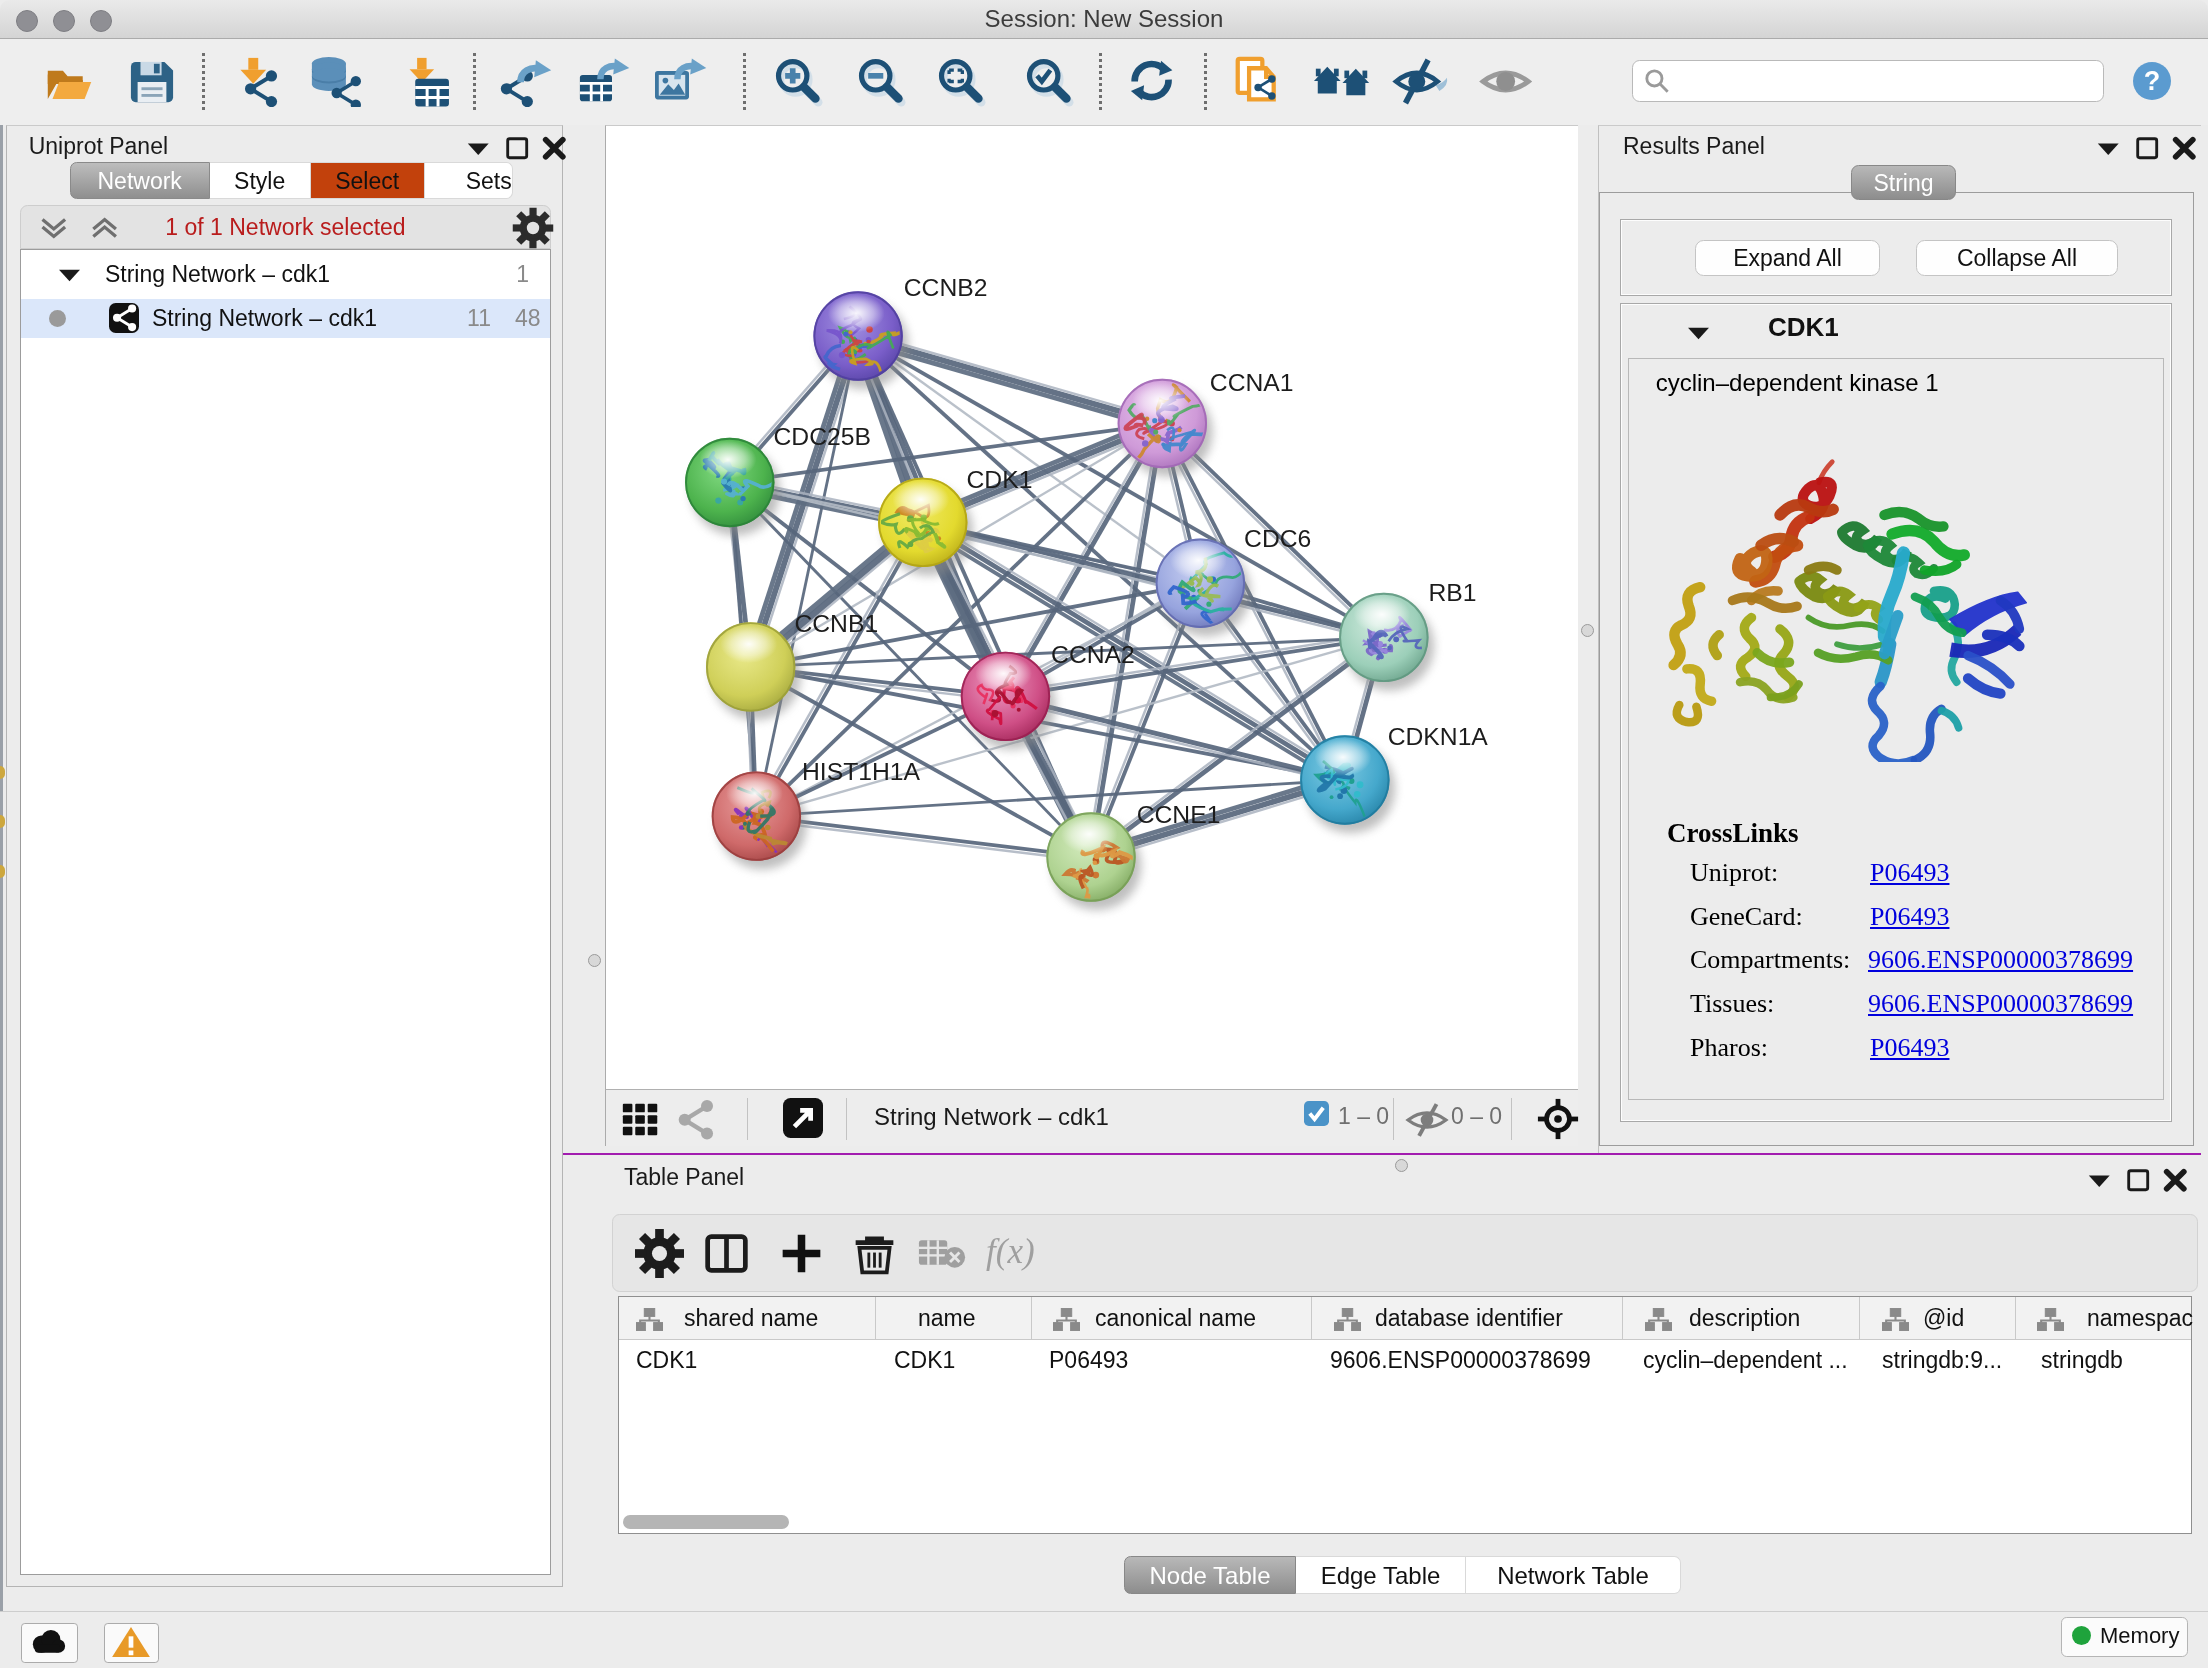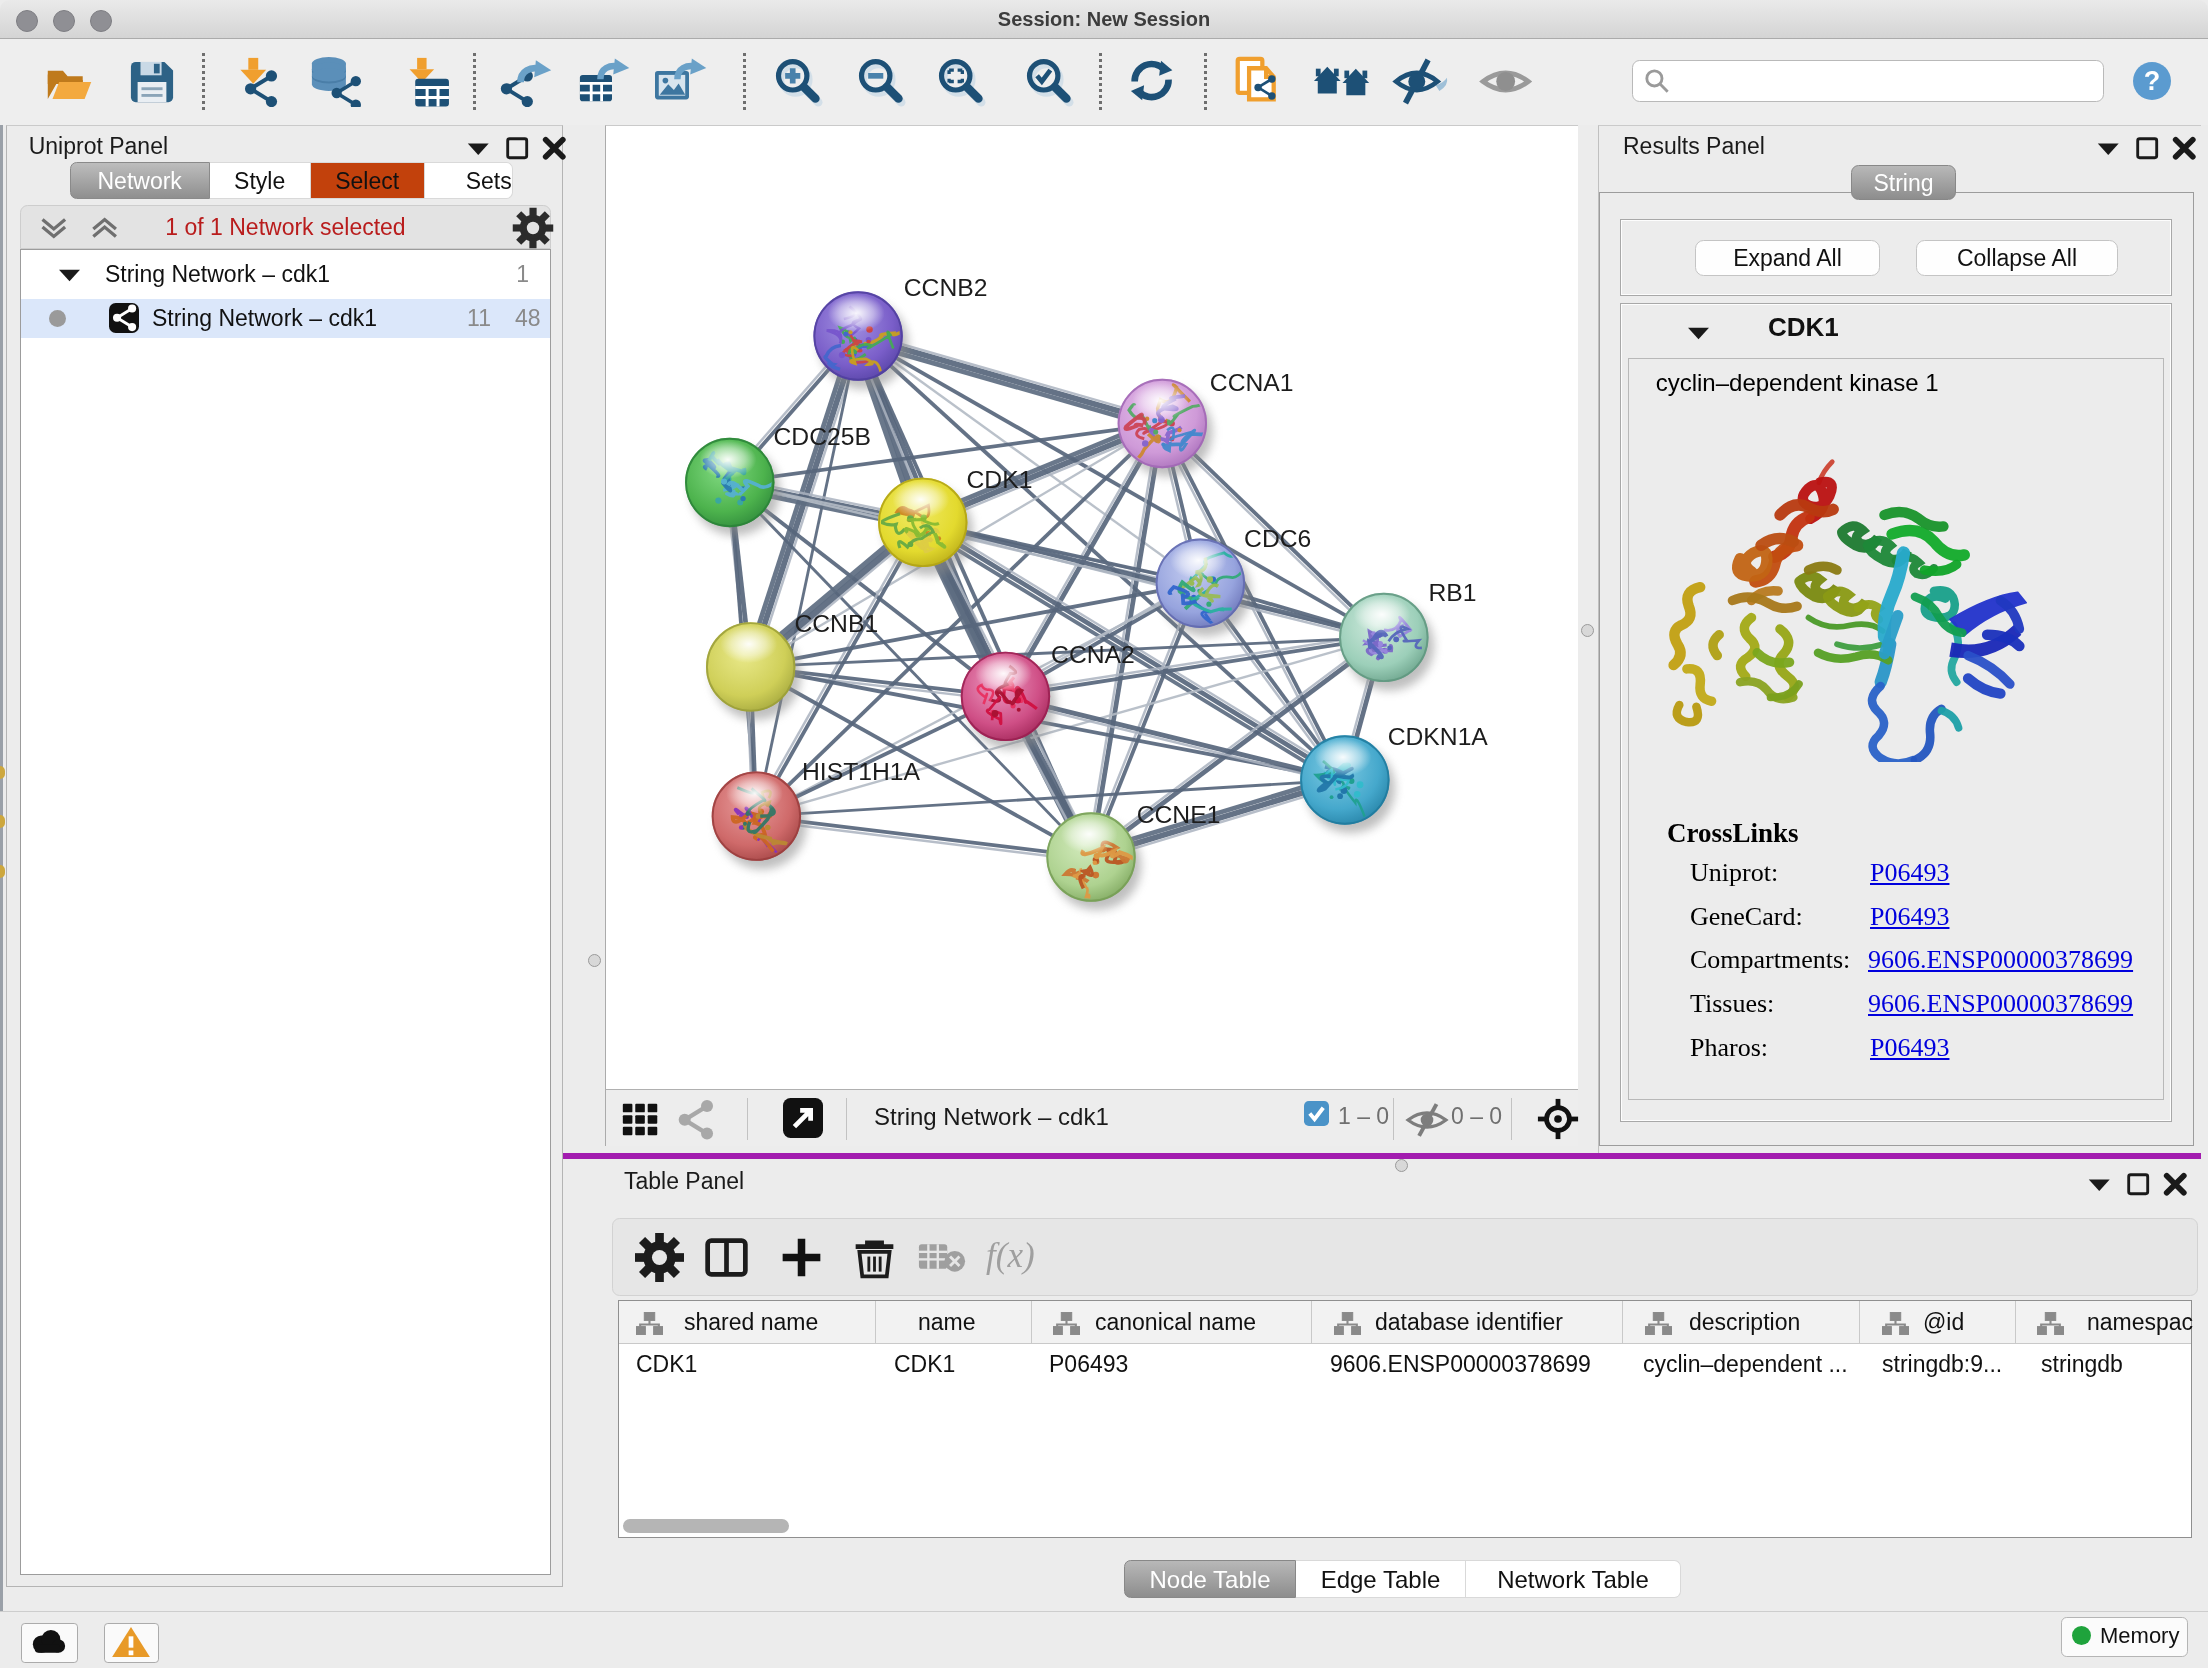--- a/index.html
+++ b/index.html
@@ -10,21 +10,21 @@
 
 <div class="abs" style="left:0;top:39px;width:2.9px;height:1629px;background:#9aa0a8"></div>
 <div class="abs" style="left:0;top:766px;width:4.8px;height:13.3px;background:#cda73e;border-radius:0 6.7px 6.7px 0"></div>
 <div class="abs" style="left:0;top:815px;width:4.8px;height:13.3px;background:#cda73e;border-radius:0 6.7px 6.7px 0"></div>
 <div class="abs" style="left:0;top:865px;width:4.8px;height:13.3px;background:#cda73e;border-radius:0 6.7px 6.7px 0"></div>
 
 <div class="abs" style="left:0;top:0;width:2208px;height:39px;background:linear-gradient(#eaeaea,#d4d4d4);border-bottom:1px solid #ababab;border-radius:9.5px 9.5px 0 0">
   <div class="abs" style="left:16px;top:9.5px;width:22px;height:22px;border-radius:50%;background:#8f8f94;border:1px solid #7e7e83"></div>
   <div class="abs" style="left:53px;top:9.5px;width:22px;height:22px;border-radius:50%;background:#8f8f94;border:1px solid #7e7e83"></div>
   <div class="abs" style="left:90px;top:9.5px;width:22px;height:22px;border-radius:50%;background:#8f8f94;border:1px solid #7e7e83"></div>
-  <div style="text-align:center;font-size:20px;font-weight:bold;color:#3c3c3c;line-height:38px">Session: New Session</div>
+  <div style="text-align:center;font-size:24px;font-weight:normal;color:#3c3c3c;line-height:38px">Session: New Session</div>
 </div>
 
 <div class="abs" style="left:0;top:39px;width:2208px;height:86px;background:#eeeeee">
       <div style="position:absolute;left:44px;top:20px;width:51px;height:46px"><svg width="51" height="46" viewBox="0 0 54 48" style="">
           <path d="M4 12 h16 l5 6 h16 v8 H4z" fill="#bf7a1c"></path>
           <path d="M4 42 V16 h14 l5 6 h18 v4 h-28 z" fill="#bf7a1c"></path>
           <path d="M9 42 L16 24 H50 L43 42 z" fill="#f3a93f"></path>
         </svg></div>
       <div style="position:absolute;left:128px;top:20px;width:48px;height:46px"><svg width="48" height="46" viewBox="0 0 50 48" style="">
           <path d="M3 8 a5 5 0 0 1 5-5 H38 L47 12 V40 a5 5 0 0 1 -5 5 H8 a5 5 0 0 1 -5-5 z" fill="#2d6286"></path>
@@ -897,21 +897,21 @@
   <span class="abs" style="left:1690px;top:902px;font-size:26px">GeneCard:</span>
       <span class="abs" style="left:1870px;top:902px;font-size:26px;color:#0000dd;text-decoration:underline">P06493</span>
   <span class="abs" style="left:1690px;top:945px;font-size:26px">Compartments:</span>
       <span class="abs" style="left:1868px;top:945px;font-size:26px;color:#0000dd;text-decoration:underline">9606.ENSP00000378699</span>
   <span class="abs" style="left:1690px;top:989px;font-size:26px">Tissues:</span>
       <span class="abs" style="left:1868px;top:989px;font-size:26px;color:#0000dd;text-decoration:underline">9606.ENSP00000378699</span>
   <span class="abs" style="left:1690px;top:1033px;font-size:26px">Pharos:</span>
       <span class="abs" style="left:1870px;top:1033px;font-size:26px;color:#0000dd;text-decoration:underline">P06493</span>
 </div>
 
-<div class="abs" style="left:563px;top:1153px;width:1638px;height:458px;background:#ececec;border-top:6px solid #a21caf">
+<div class="abs" style="left:563px;top:1153px;width:1638px;height:458px;background:#ececec;border-top:2px solid #a21caf">
   <div class="abs panelttl" style="left:61px;top:8.6px">Table Panel</div>
   <svg width="114" height="28.5" viewBox="0 0 120 30" style="position:absolute;left:1522px;top:11.4px">
     <path d="M4 10 l11 12 11-12 z" fill="#1a1a1a"></path>
     <rect x="46" y="5" width="20" height="20" fill="none" stroke="#1a1a1a" stroke-width="3" rx="2"></rect>
     <path d="M86 6 l18 18 M104 6 l-18 18" stroke="#1a1a1a" stroke-width="6" stroke-linecap="round"></path>
   </svg>
 
   <div class="abs" style="left:49px;top:59px;width:1586px;height:78px;background:#e6e6e6;border:1px solid #d2d2d2;border-radius:7.6px">
     <svg width="49" height="49" viewBox="0 0 52 52" style="position:absolute;left:22px;top:14.3px">
           <g transform="translate(26,26)" fill="#1c1c1c">

